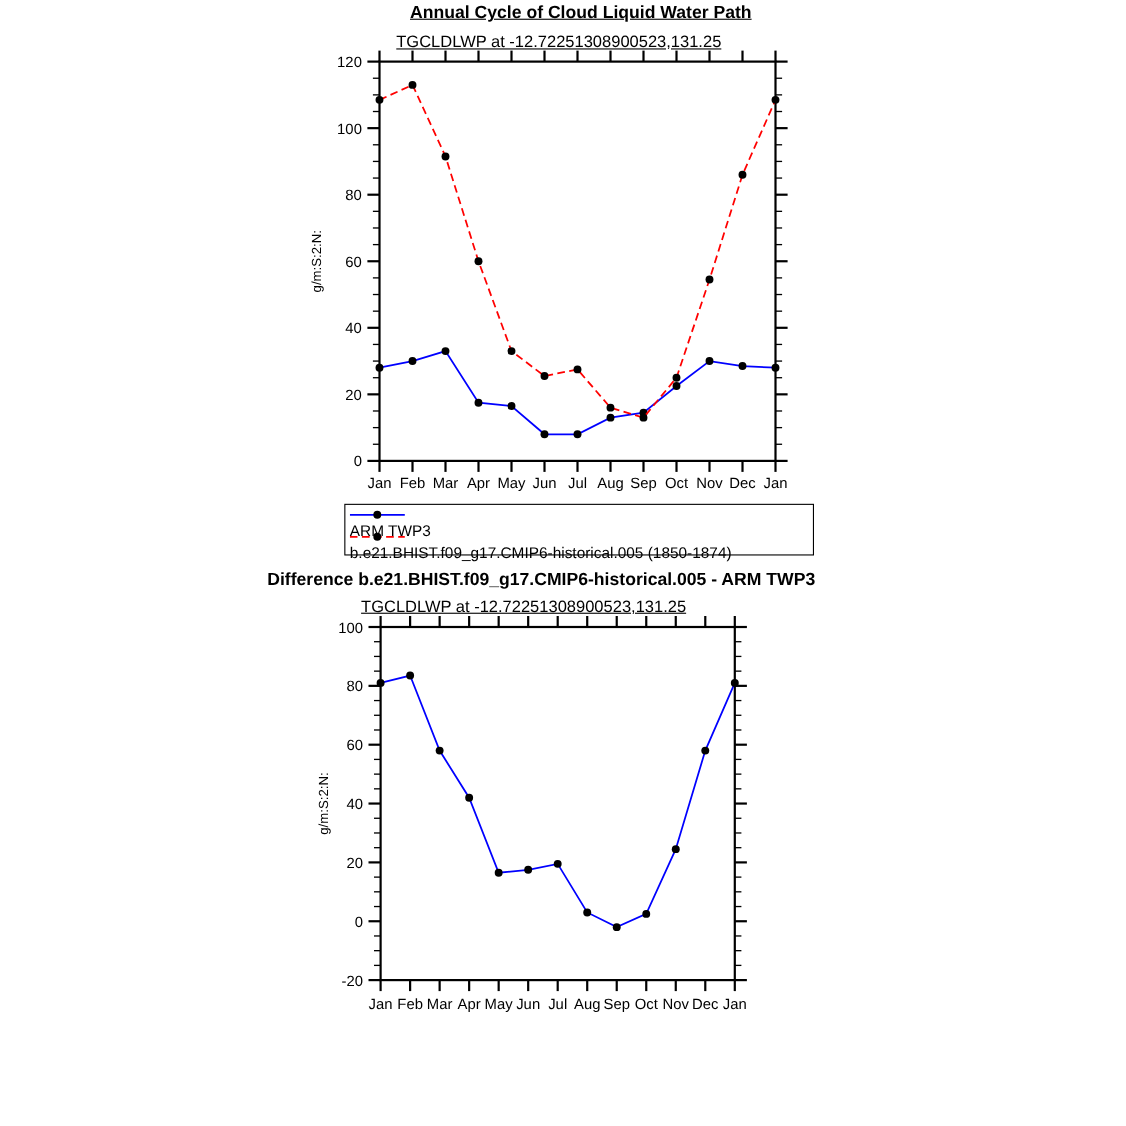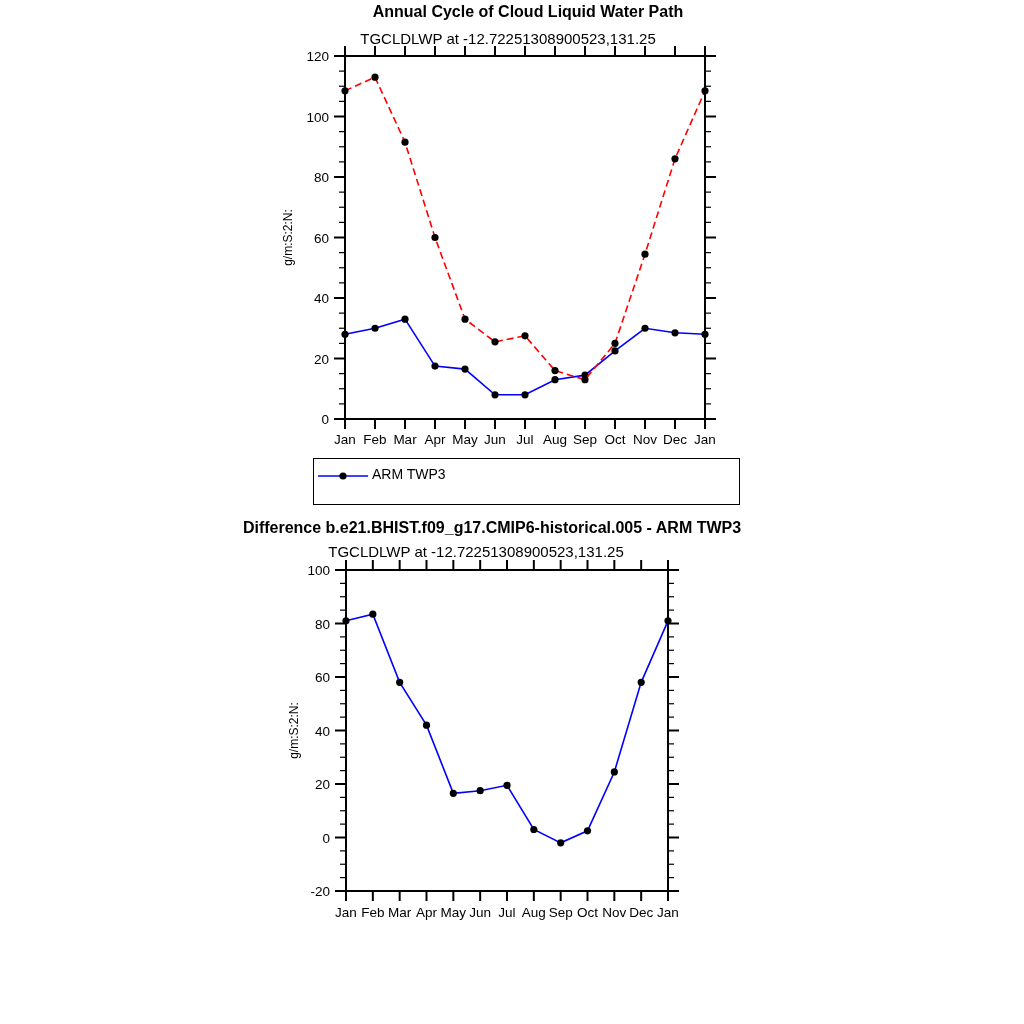--- a/index.html
+++ b/index.html
@@ -1,28 +1,28 @@
 <!DOCTYPE html>
 <html><head>
 <meta charset="utf-8">
 <style>
   html,body{margin:0;padding:0;background:#ffffff;}
   body{width:1024px;height:1024px;font-family:"Liberation Sans",sans-serif;color:#000;}
   .page{position:relative;width:1024px;height:1024px;overflow:hidden;background:#ffffff;}
   #canvas{position:absolute;left:0;top:0;}
   #canvas text{font-family:"Liberation Sans",sans-serif;fill:#000;}
   .ctitle{position:absolute;transform:translateX(-50%);font-weight:bold;white-space:nowrap;}
-  .csub{position:absolute;transform:translateX(-50%);font-weight:normal;white-space:nowrap;}
-  .t1{left:528px;top:3px;font-size:16px;}
+  .csub{position:absolute;transform:translateX(-50%);font-weight:normal;white-space:nowrap;text-decoration:underline;}
+  .t1{left:528px;top:3px;font-size:16px;text-decoration:underline;}
   .s1{left:508px;top:30px;font-size:15px;}
   .t2{left:492px;top:519px;font-size:16px;}
   .s2{left:476px;top:543px;font-size:15px;}
   .legend{position:absolute;left:313px;top:458px;width:427px;height:47px;border:1px solid #000;
           box-sizing:border-box;padding:3px 0 0 4px;background:#ffffff;}
-  .lrow{display:flex;align-items:flex-end;height:20px;font-size:14px;white-space:nowrap;}
+  .lrow{display:flex;align-items:flex-start;height:20px;font-size:14px;white-space:nowrap;flex-direction:column;}
   .lrow svg{margin-right:2px;flex:0 0 auto;}
 </style>
 </head>
 <body>
 
 <div class="page">
 
   <div class="ctitle t1">Annual Cycle of Cloud Liquid Water Path</div>
   <div class="csub s1">TGCLDLWP at -12.72251308900523,131.25</div>
 
@@ -268,18 +268,25 @@
     </svg>
 
   <div class="legend">
     <div class="lrow">
       <svg width="52" height="12">
         <line x1="0" y1="6" x2="50" y2="6" stroke-width="1.6" stroke="#0000ff"></line>
         <circle cx="25" cy="6" r="3.6" fill="#000000"></circle>
       </svg>
       <span>ARM TWP3</span>
     </div>
+    <div class="lrow">
+      <svg width="52" height="12">
+        <line x1="0" y1="6" x2="50" y2="6" stroke-width="1.6" stroke-dasharray="7 4" stroke="#ff0000"></line>
+        <circle cx="25" cy="6" r="3.6" fill="#000000"></circle>
+      </svg>
+      <span>b.e21.BHIST.f09_g17.CMIP6-historical.005 (1850-1874)</span>
+    </div>
   </div>
 
   <div class="ctitle t2">Difference b.e21.BHIST.f09_g17.CMIP6-historical.005 - ARM TWP3</div>
   <div class="csub s2">TGCLDLWP at -12.72251308900523,131.25</div>
 
 </div>
 
 </body></html>

